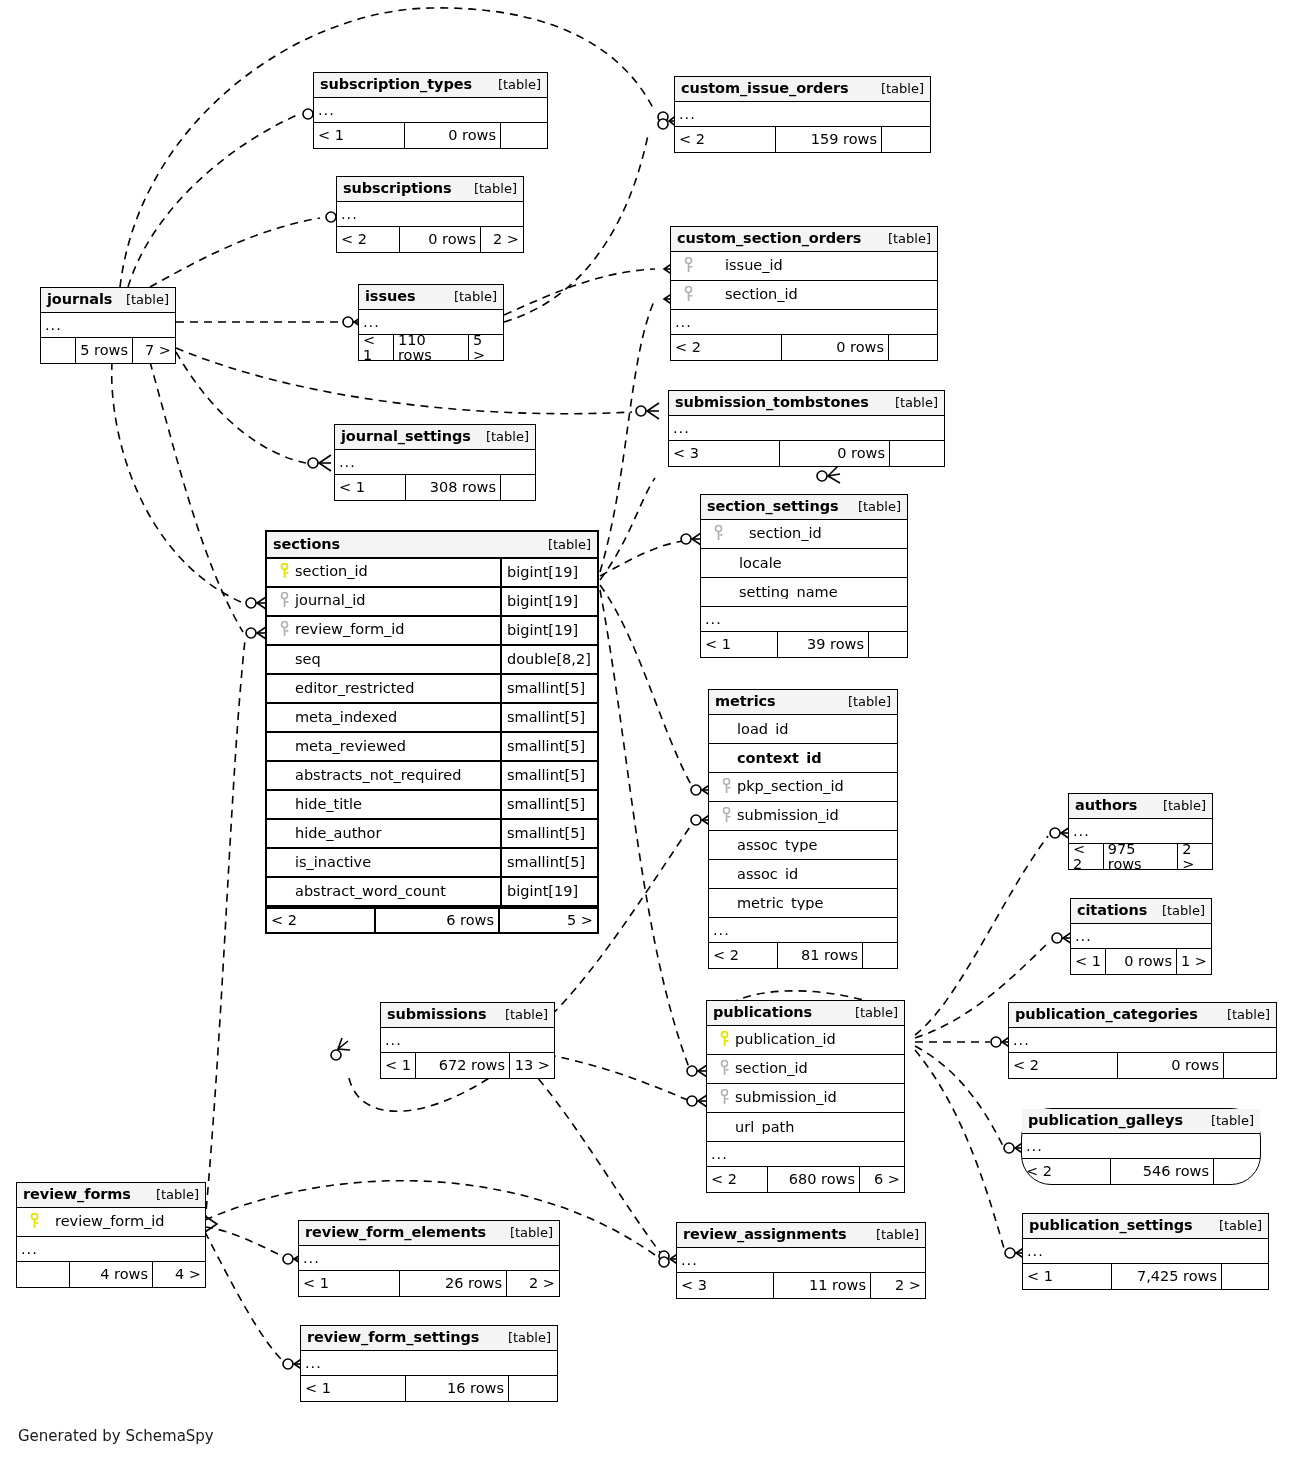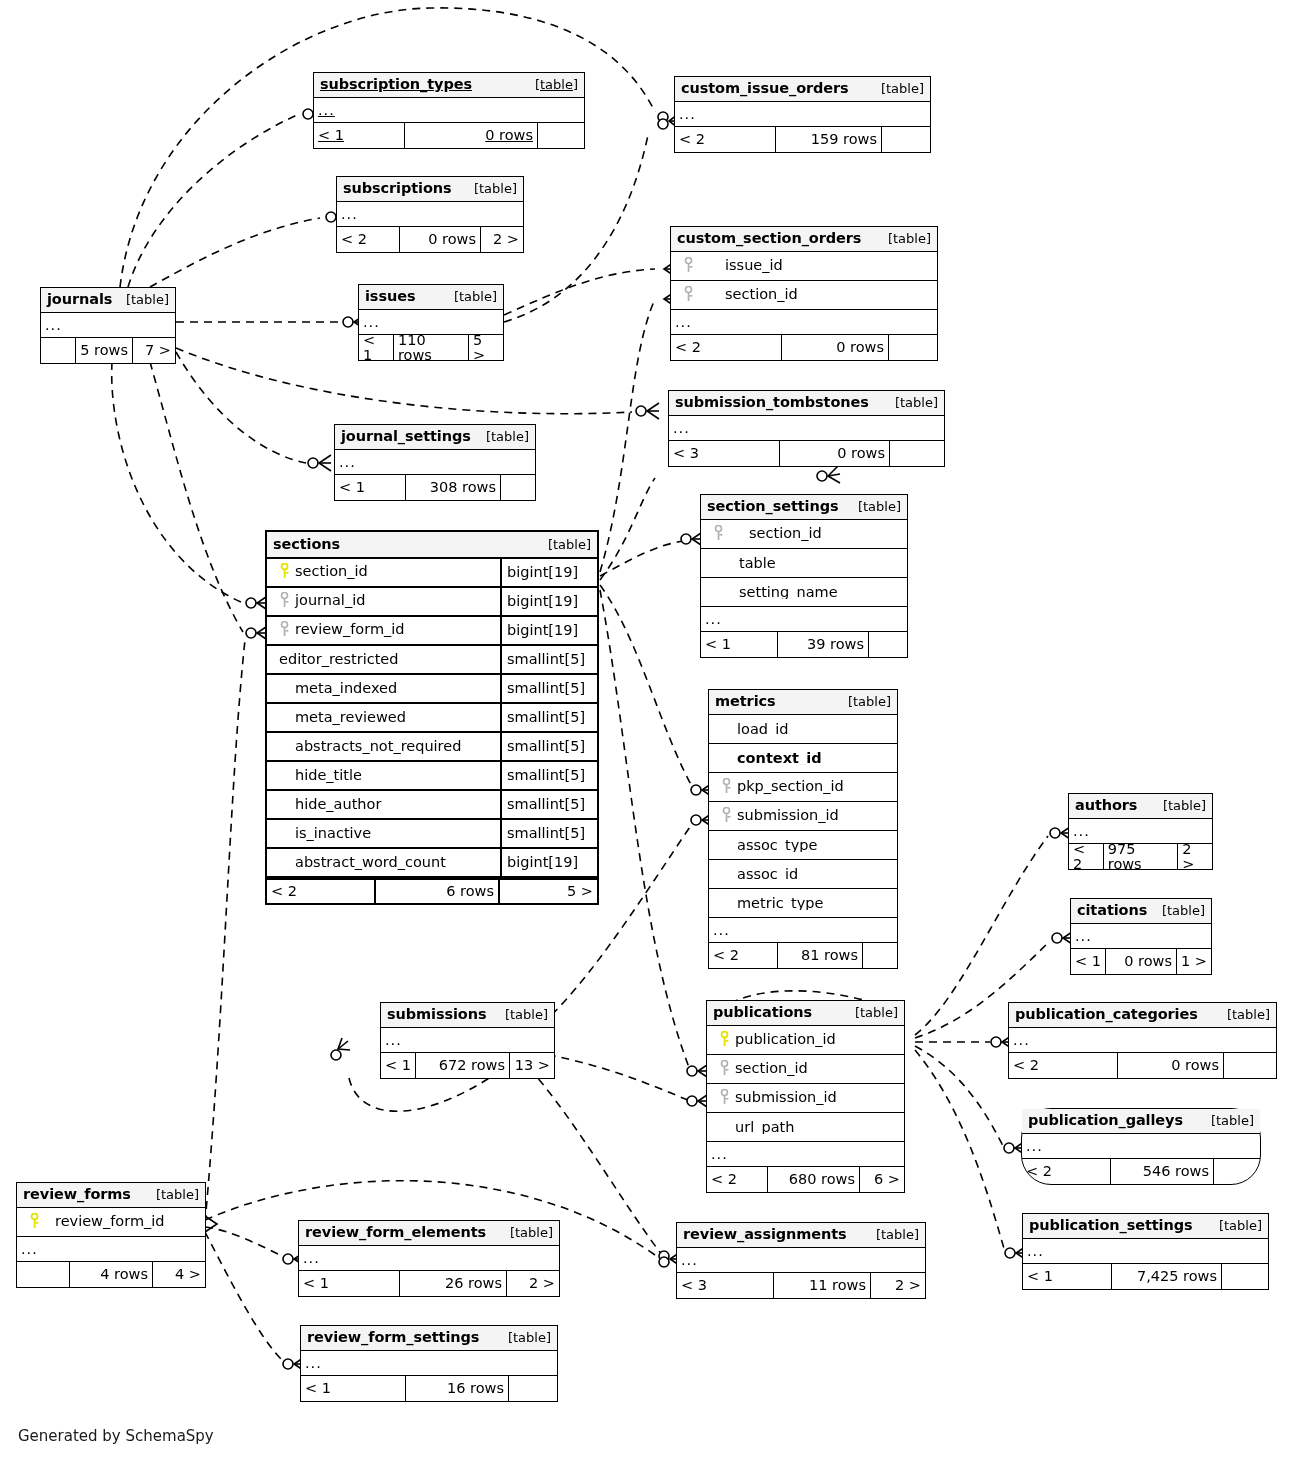--- a/index.html
+++ b/index.html
@@ -380,21 +380,21 @@
       <span class="ttag">[table]</span>
     </div>
     <div class="ellipsis-row">...</div>
     <div class="ftr">
       <div class="f-left" style="width:34px;"></div>
       <div class="f-mid">5 rows</div>
       <div class="f-right" style="width:42px;">7 &gt;</div>
     </div>
   </div>
 
-  <div class="tbl" style="left:313px; top:72px; width:272px;text-decoration:underline;">
+  <div class="tbl" style="left:313px; top:72px; width:235px;">
     <div class="hdr">
       <span class="tname">subscription_types</span>
       <span class="ttag">[table]</span>
     </div>
     <div class="ellipsis-row">...</div>
     <div class="ftr">
       <div class="f-left" style="width:90px;">&lt; 1</div>
       <div class="f-mid">0 rows</div>
       <div class="f-right" style="width:46px;"></div>
     </div>
@@ -501,21 +501,21 @@
     </div>
     <div class="col">
       <span class="cname"><span class="keyicon">
         <svg width="11" height="16" viewBox="0 0 11 16">
               <circle cx="5.5" cy="3.5" r="3" fill="none" stroke="#b0b0b0" stroke-width="1.6"></circle>
               <rect x="4.7" y="6" width="1.7" height="9" fill="#b0b0b0"></rect>
               <rect x="6.4" y="9" width="3" height="1.6" fill="#b0b0b0"></rect>
             </svg></span><span style="padding-left:20px;">section_id</span></span>
     </div>
     <div class="col">
-      <span class="cname" style="padding-left:38px;"><span>table</span></span>
+      <span class="cname" style="padding-left:38px;"><span>locale</span></span>
     </div>
     <div class="col">
       <span class="cname" style="padding-left:38px;"><span>setting_name</span></span>
     </div>
     <div class="ellipsis-row">...</div>
     <div class="ftr">
       <div class="f-left" style="width:76px;">&lt; 1</div>
       <div class="f-mid">39 rows</div>
       <div class="f-right" style="width:38px;"></div>
     </div>
@@ -548,21 +548,25 @@
     <div class="col">
       <span class="cname"><span class="keyicon">
         <svg width="11" height="16" viewBox="0 0 11 16">
               <circle cx="5.5" cy="3.5" r="3" fill="none" stroke="#b0b0b0" stroke-width="1.6"></circle>
               <rect x="4.7" y="6" width="1.7" height="9" fill="#b0b0b0"></rect>
               <rect x="6.4" y="9" width="3" height="1.6" fill="#b0b0b0"></rect>
             </svg></span><span>review_form_id</span></span>
       <span class="ctype" style="width:97px;">bigint[19]</span>
     </div>
     <div class="col">
-      <span class="cname" style="padding-left:12px;"><span>editor_restricted</span></span>
+      <span class="cname" style="padding-left:28px;"><span>seq</span></span>
+      <span class="ctype" style="width:97px;">double[8,2]</span>
+    </div>
+    <div class="col">
+      <span class="cname" style="padding-left:28px;"><span>editor_restricted</span></span>
       <span class="ctype" style="width:97px;">smallint[5]</span>
     </div>
     <div class="col">
       <span class="cname" style="padding-left:28px;"><span>meta_indexed</span></span>
       <span class="ctype" style="width:97px;">smallint[5]</span>
     </div>
     <div class="col">
       <span class="cname" style="padding-left:28px;"><span>meta_reviewed</span></span>
       <span class="ctype" style="width:97px;">smallint[5]</span>
     </div>

